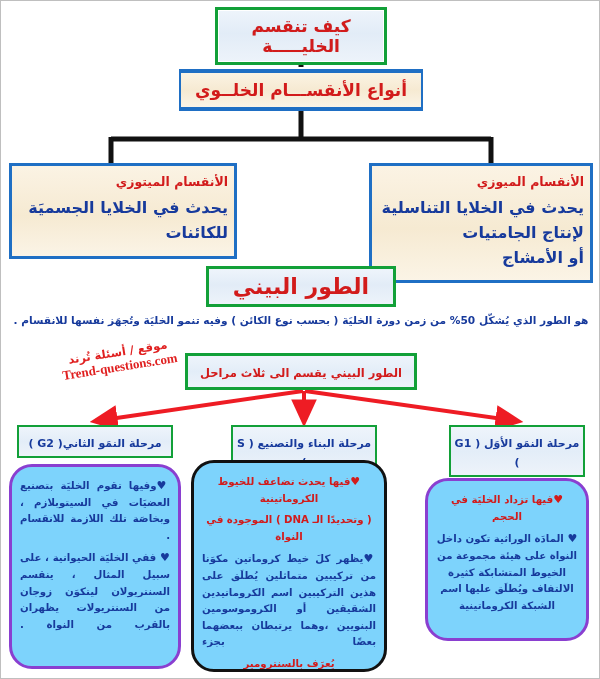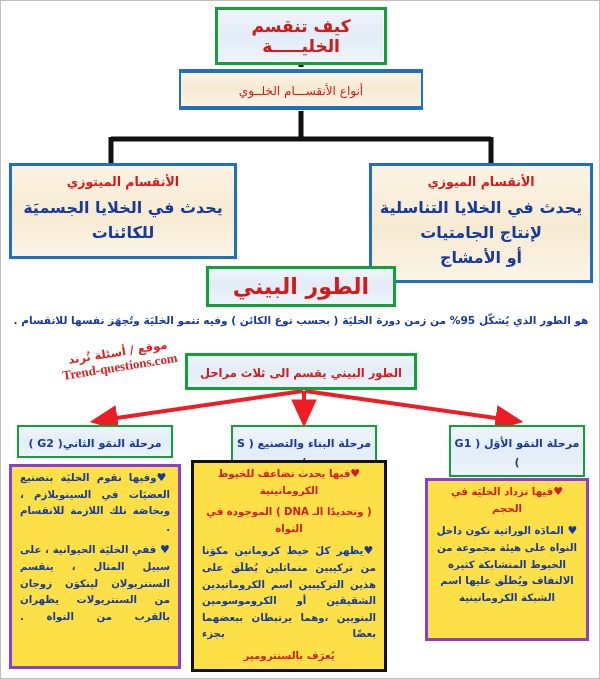--- a/index.html
+++ b/index.html
@@ -30,27 +30,28 @@
     text-shadow:0 0 1px rgba(0,0,0,.12);
   }
 
   
   .types-bar{
     border-top:4px solid #1f6fc4;border-bottom:4px solid #1f6fc4;
     border-left:2px solid #1f6fc4;border-right:2px solid #1f6fc4;
     background:linear-gradient(180deg,#fbf3e3 0%,#f6ead2 50%,#fbf4e6 100%);
     padding:7px 10px;
   }
-  .types-bar .txt{color:#d21b1b;font-weight:normal;font-size:12px;}
+  .types-bar .txt{color:#d21b1b;font-weight:bold;font-size:17px;}
 
   
   .div-box{
     border:3px solid #1f6fc4;
     background:linear-gradient(180deg,#fbf3e4 0%,#f6ead2 55%,#fbf4e6 100%);
     padding:8px 6px 10px 6px;
+    text-align:right;
   }
   .div-box .head{color:#d21b1b;font-weight:bold;font-size:12.5px;margin-bottom:7px;}
   .div-box .sub{color:#173a9c;font-weight:bold;font-size:16px;line-height:1.55;}
 
   
   .inter-title{
     border:3px solid #12a038;
     background:linear-gradient(180deg,#eef4fb 0%,#e2ecf7 45%,#edf3fa 100%);
     padding:5px 22px;
   }
@@ -81,24 +82,25 @@
   
   .phase-chip{
     border:2.5px solid #12a038;
     background:linear-gradient(180deg,#eef4fb 0%,#e3edf8 50%,#edf3fa 100%);
     padding:5px 0;
   }
   .phase-chip .txt{color:#173a9c;font-weight:bold;font-size:11px;}
 
   
   .detail{
-    background:#fde047;
-    padding:2px 8px;
+    background:#7dd3fc;
+    padding:10px 8px;
     box-sizing:border-box;
     overflow:hidden;
+    border-radius:23px;
   }
   .detail.purple{border:3px solid #8a3fd0;}
   .detail.black{border:3px solid #111111;}
   .detail p{margin:0 0 5px 0;line-height:1.62;font-weight:bold;}
   .detail p:last-child{margin-bottom:0;}
   .detail .blue{color:#173a9c;}
   .detail .red{color:#d21b1b;}
   .detail .just{text-align:justify;text-align-last:justify;}
   .detail .ctr{text-align:center;}
   .heart{font-size:11px;}
@@ -147,21 +149,21 @@
     <div class="head">الأنقسام الميوزي</div>
     <div class="sub">يحدث في الخلايا التناسلية لإنتاج الجامتيات</div>
     <div class="sub">أو الأمشاج</div>
   </div>
 
   <div class="node inter-title" style="left:205px;top:265px;width:190px;">
     <span class="txt">الطور البيني</span>
   </div>
 
   <div class="node inter-desc" style="left:0px;top:313px;width:600px;">
-    <span>هو الطور الذي يُشكّل 95% من زمن دورة الخليَة ( بحسب نوع الكائن ) وفيه تنمو الخليَة وتُجهَز نفسها للانقسام .</span>
+    <span>هو الطور الذي يُشكّل 50% من زمن دورة الخليَة ( بحسب نوع الكائن ) وفيه تنمو الخليَة وتُجهَز نفسها للانقسام .</span>
   </div>
 
   <div class="node watermark" style="left:28px;top:344px;width:180px;">
     <span class="w1">موقع / أسئلة تُرند</span>
     <span class="w2">Trend-questions.com</span>
   </div>
 
   <div class="node phases-bar" style="left:184px;top:352px;width:232px;">
     <span class="txt">الطور البيني  يقسم الى ثلاث مراحل</span>
   </div>

